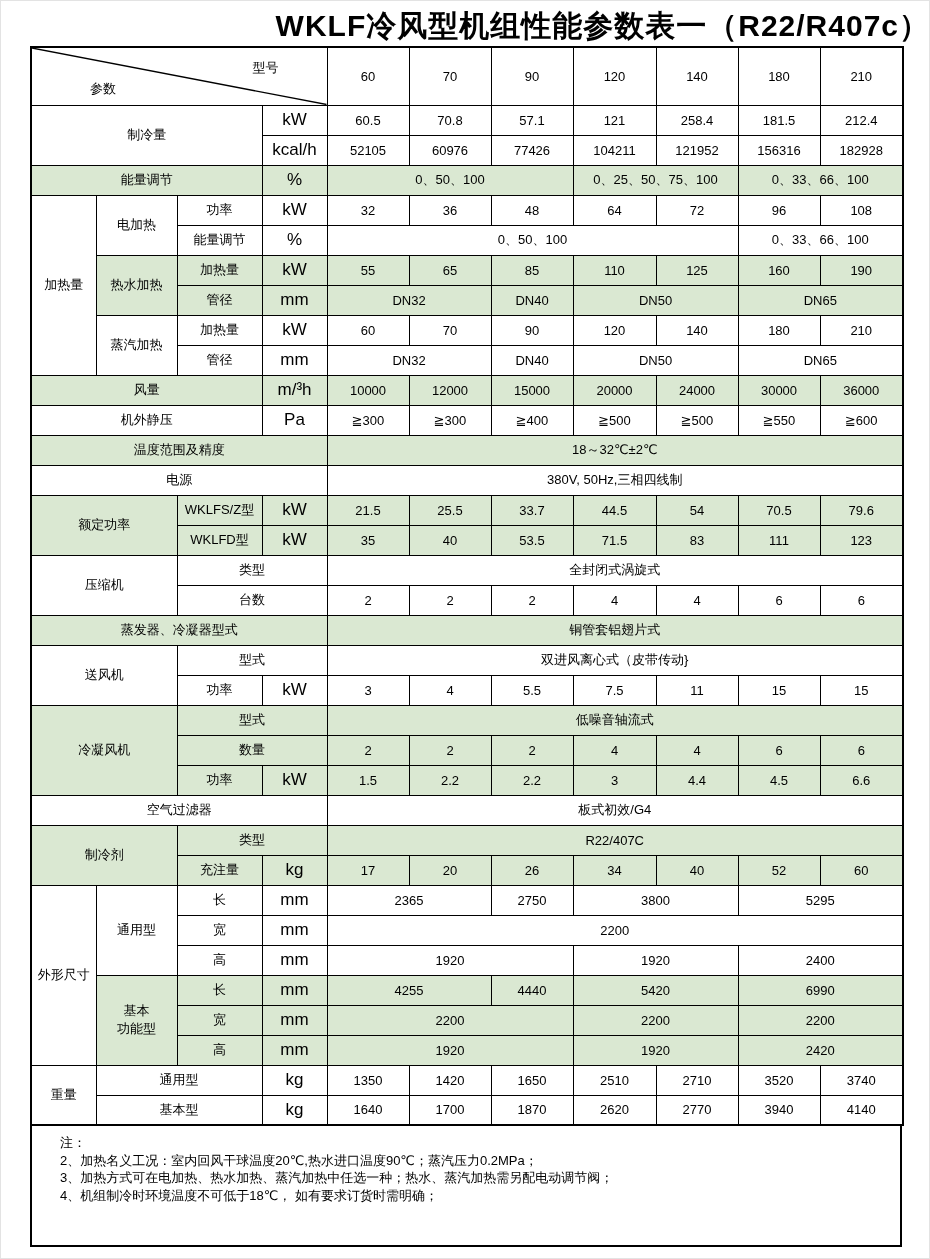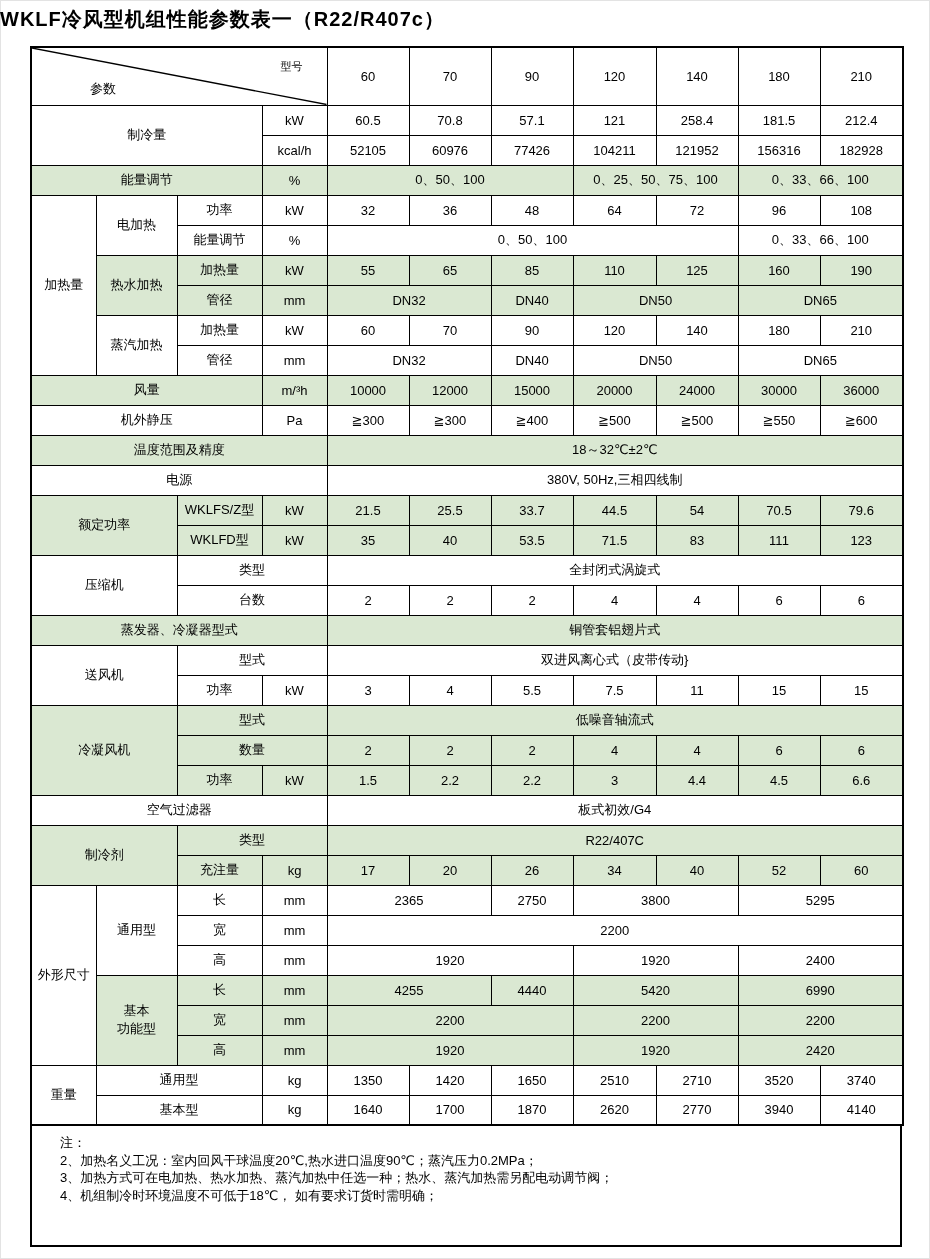--- a/index.html
+++ b/index.html
@@ -2,37 +2,37 @@
 <html><head>
 <meta charset="utf-8">
 <style>
   html,body{margin:0;padding:0;}
   body{
     width:930px;height:1259px;position:relative;background:#ffffff;color:#000;
     font-family:"Liberation Sans","DejaVu Sans",sans-serif;
   }
   .frame{position:absolute;left:0;top:0;right:0;bottom:0;border:1px solid #e3e3e3;pointer-events:none;}
   .title{
-    position:absolute;top:6px;left:0;width:100%;text-align:left;
-    font-size:20px;font-weight:bold;letter-spacing:1px;
+    position:absolute;top:6px;left:0;width:100%;text-align:right;
+    font-size:30px;font-weight:bold;letter-spacing:1px;
   }
   .tablewrap{position:absolute;left:30px;top:46px;}
   table{border-collapse:collapse;table-layout:fixed;width:872px;border:2px solid #000;}
   td{
     border:1px solid #000;text-align:center;vertical-align:middle;
     font-size:13px;padding:0 2px;white-space:pre-line;overflow:hidden;box-sizing:border-box;
   }
   tr{height:30px;}
   tr.header{height:58px;}
   td.green{background:#dae8d2;}
-  td.unit{font-size:13px;}
+  td.unit{font-size:17px;}
   td.diag{position:relative;padding:0;}
   td.diag svg{position:absolute;left:0;top:0;width:100%;height:100%;display:block;}
   td.diag .p-param{position:absolute;left:22px;bottom:7px;font-size:13px;margin-left:36px;}
-  td.diag .p-model{position:absolute;right:24px;top:11px;font-size:11px;}
+  td.diag .p-model{position:absolute;right:48px;top:11px;font-size:13px;}
   .notes{
     box-sizing:border-box;width:872px;height:121px;border:2px solid #000;border-top:none;
     padding:8px 14px 4px 28px;background:#fff;
   }
   .notes .note-line{font-size:13px;line-height:17.5px;white-space:pre-wrap;}
 </style>
 </head>
 <body>
 
 <div class="frame"></div>

